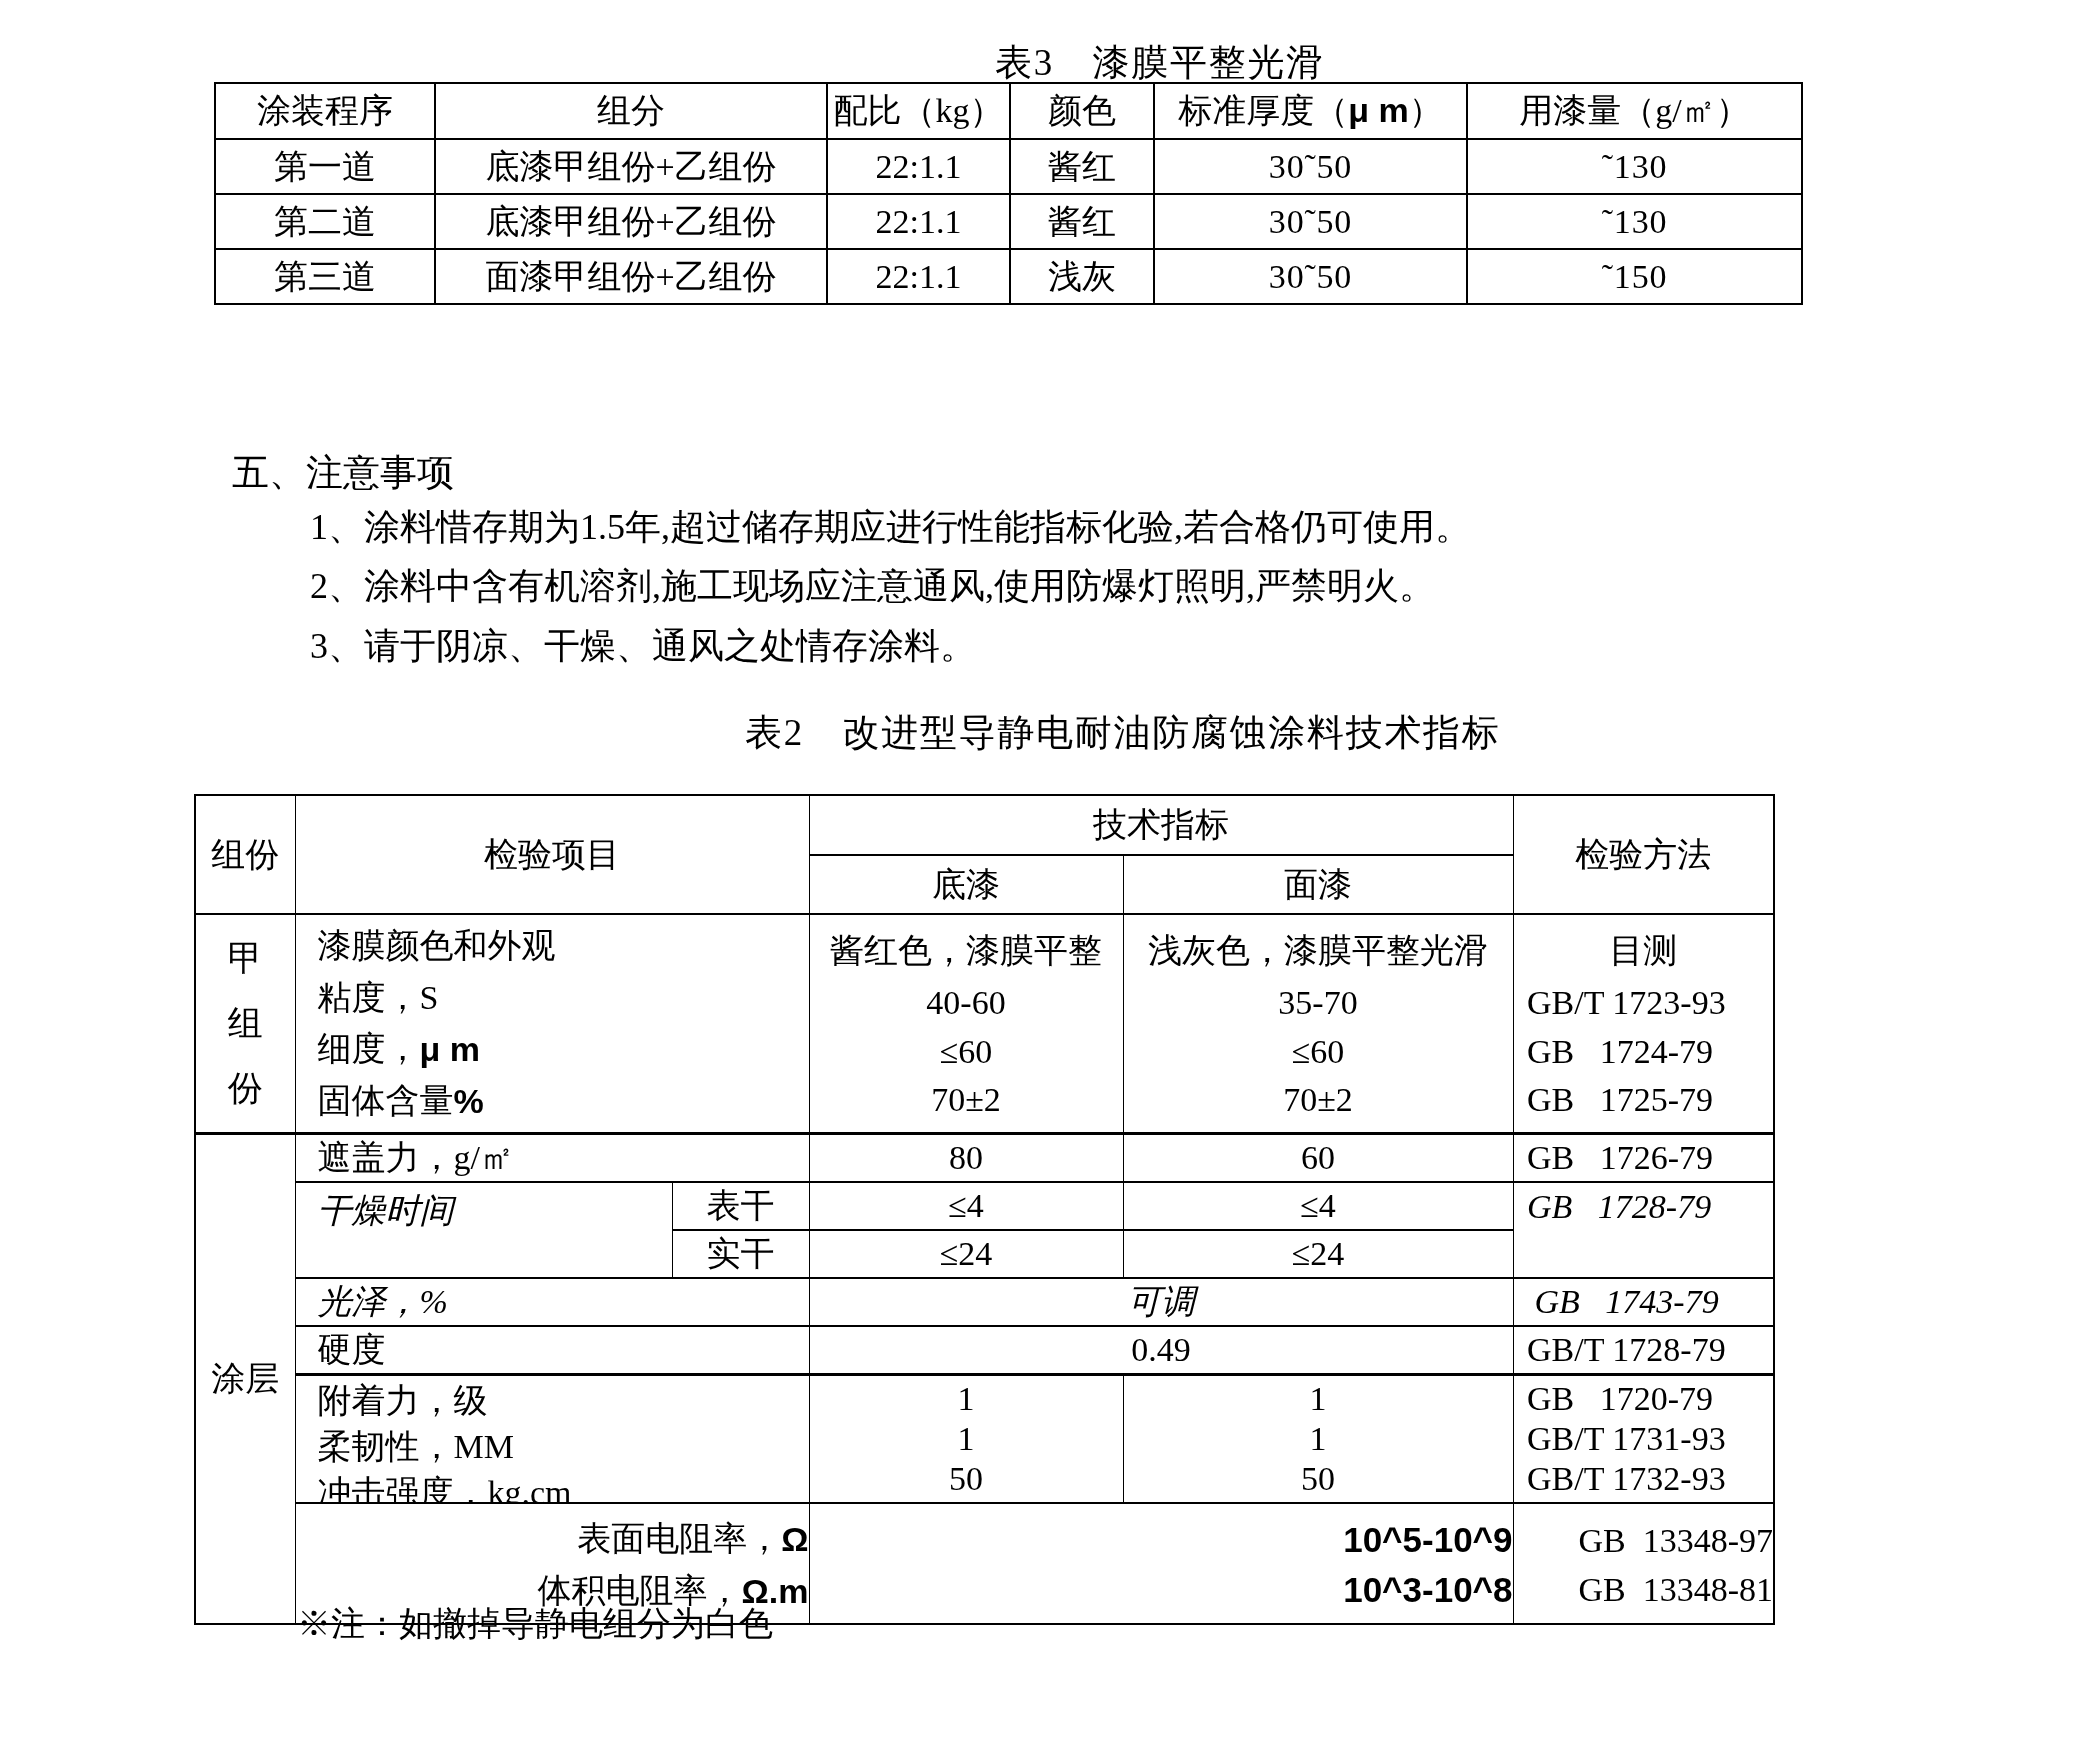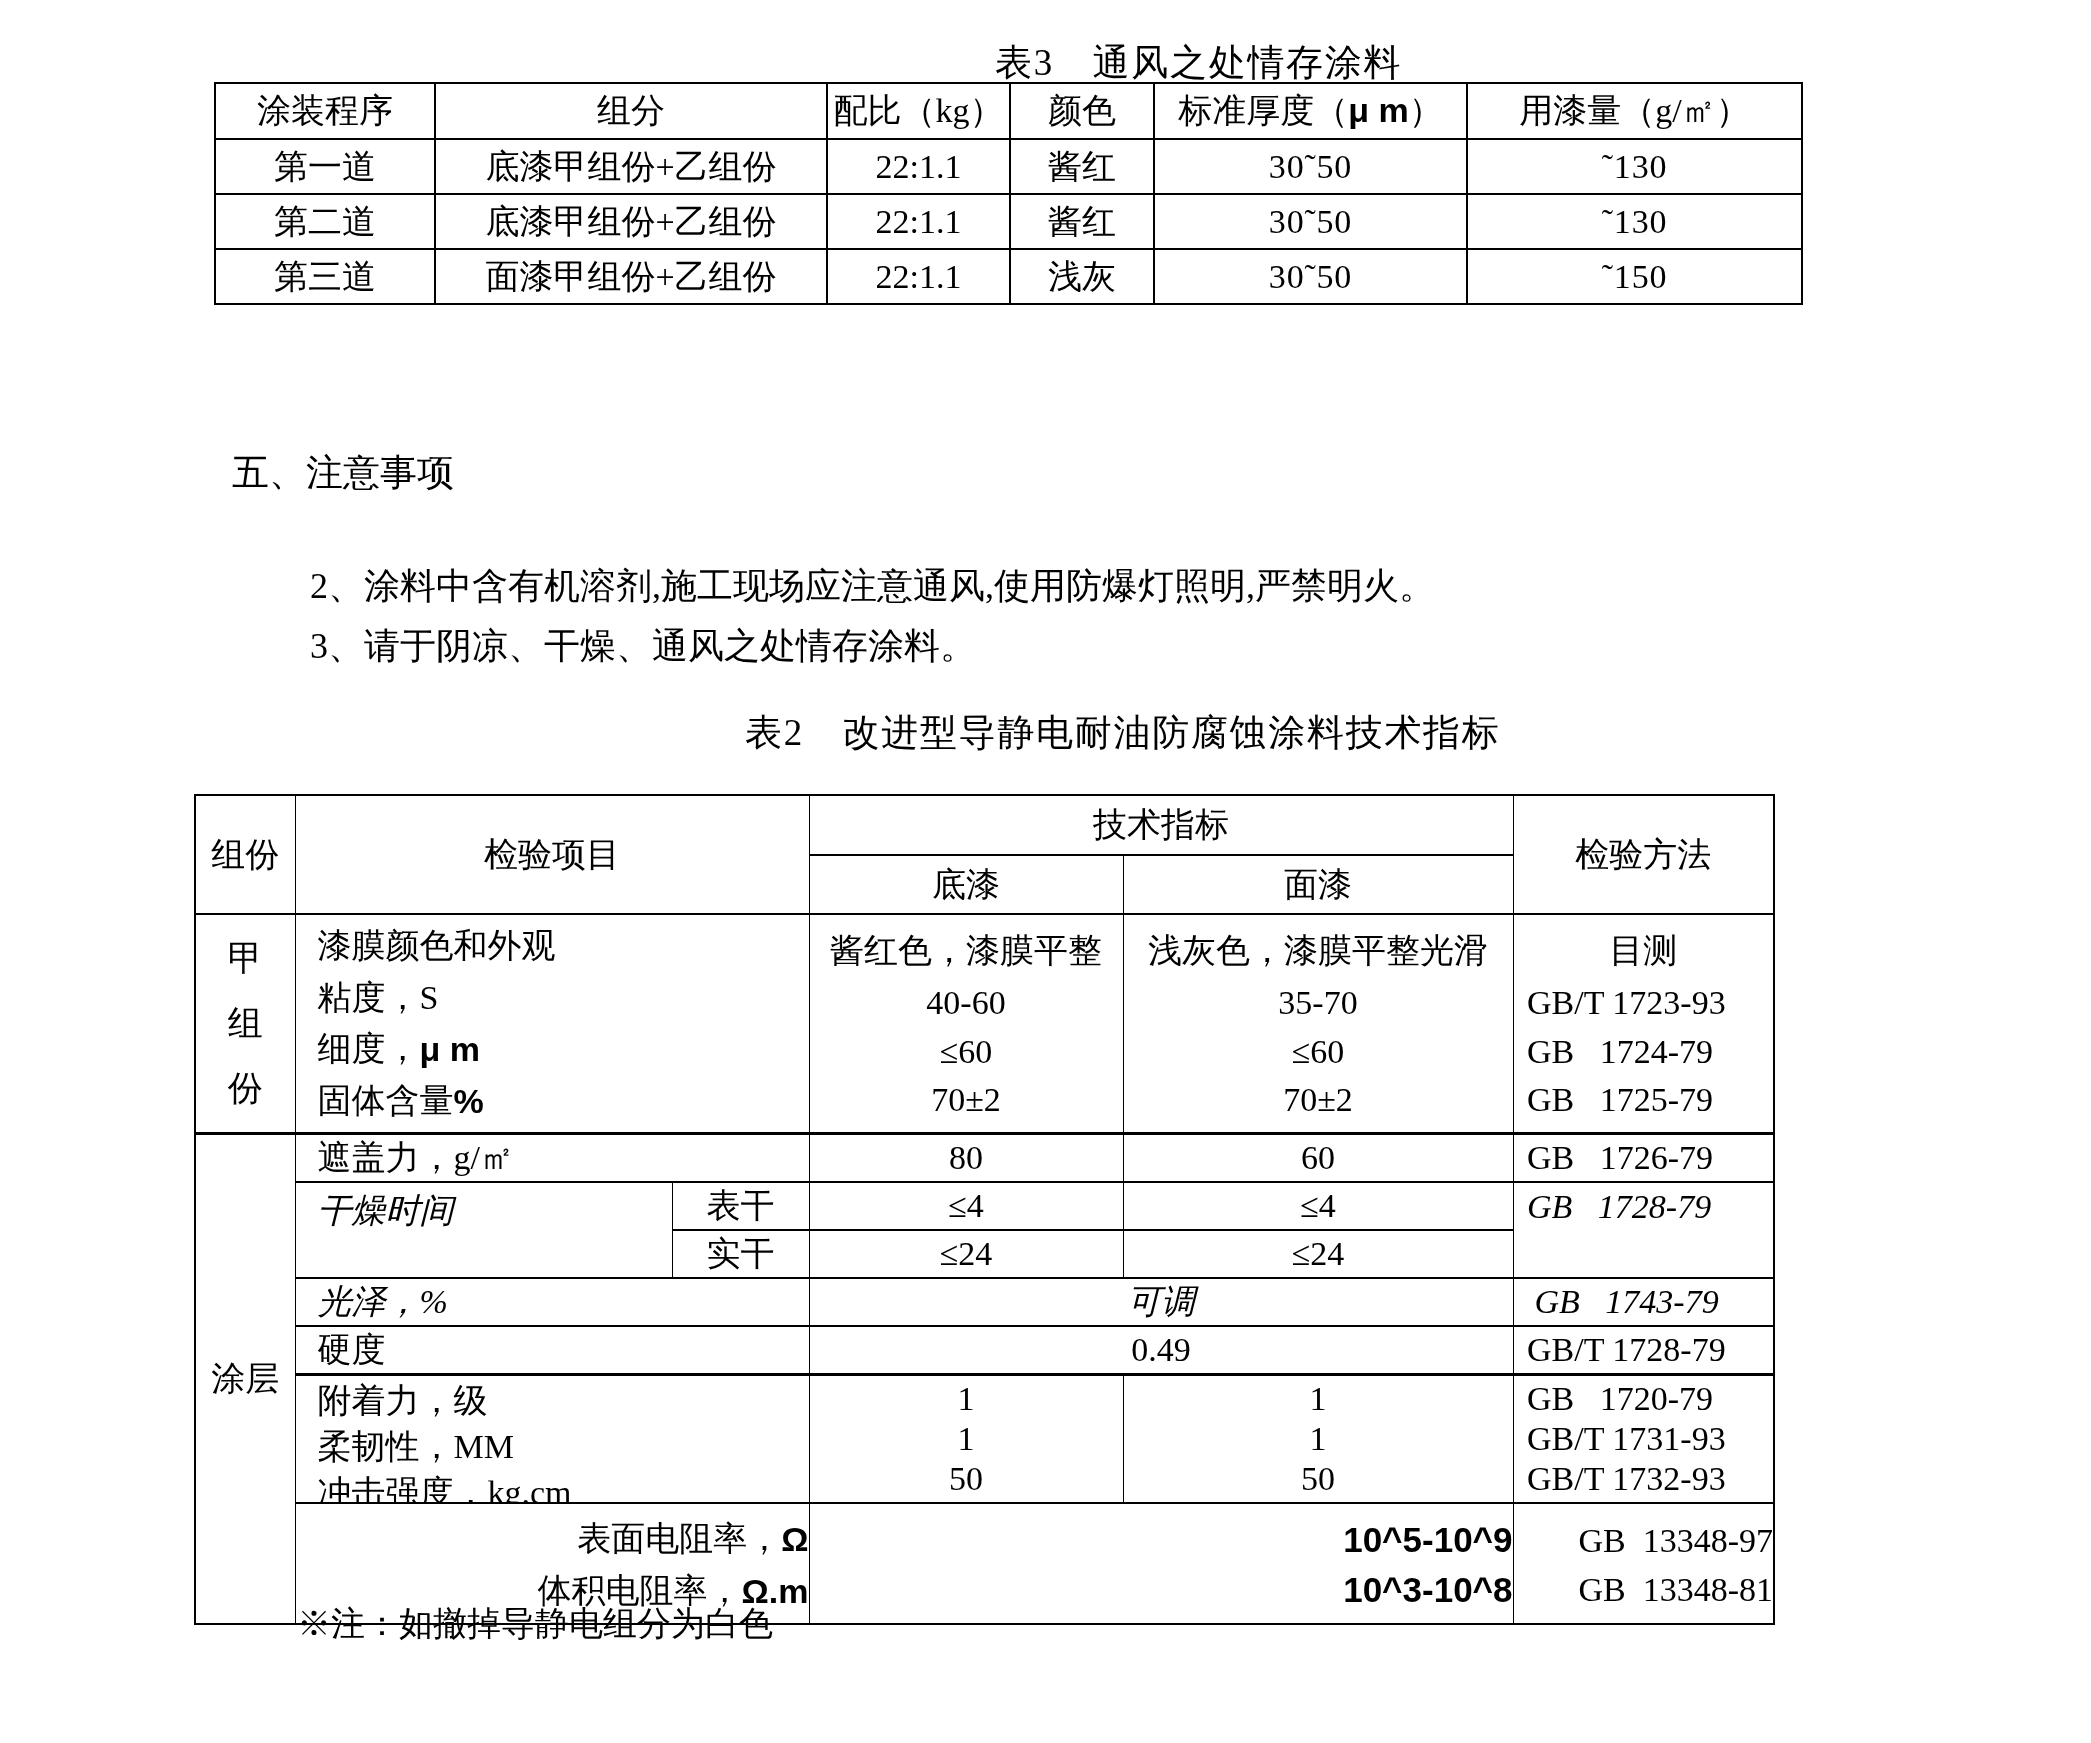--- a/index.html
+++ b/index.html
@@ -80,21 +80,21 @@
   .vlabel{display:flex;flex-direction:column;justify-content:space-evenly;align-items:center;height:213px;font-size:35px;}
   .sans{font-family:"Liberation Sans","DejaVu Sans",sans-serif;font-weight:bold;}
   .sym{font-family:"Liberation Sans","DejaVu Sans",sans-serif;font-weight:bold;}
   .footnote{font-size:34px;white-space:pre;}
 </style>
 </head>
 <body>
 
 <div class="page">
 
-  <div class="abs doc-title" style="left:995px;top:38px;">表3　通风之处情存涂料</div>
+  <div class="abs doc-title" style="left:995px;top:38px;">表3　漆膜平整光滑</div>
 
   <table id="t3">
     <colgroup>
       <col style="width:220px">
         <col style="width:392px">
         <col style="width:183px">
       <col style="width:144px">
         <col style="width:313px">
         <col style="width:335px">
     </colgroup>
@@ -128,20 +128,21 @@
       <td>面漆甲组份+乙组份</td>
       <td>22:1.1</td>
       <td>浅灰</td>
       <td class="tilde-val">30˜50</td>
       <td class="tilde-val">˜150</td>
     </tr>
   </tbody>
     </table>
 
   <div class="abs notes-heading" style="left:232px;top:448px;">五、注意事项</div>
+  <div class="abs note-line" style="left:310px;top:503px;">1、涂料惜存期为1.5年,超过储存期应进行性能指标化验,若合格仍可使用。</div>
   <div class="abs note-line" style="left:310px;top:562px;">2、涂料中含有机溶剂,施工现场应注意通风,使用防爆灯照明,严禁明火。</div>
   <div class="abs note-line" style="left:310px;top:622px;">3、请于阴凉、干燥、通风之处情存涂料。</div>
 
   <div class="abs doc-title" style="left:745px;top:708px;">表2　改进型导静电耐油防腐蚀涂料技术指标</div>
 
   <table id="t2">
     <colgroup>
       <col style="width:100px">
         <col style="width:377px">
         <col style="width:137px">

